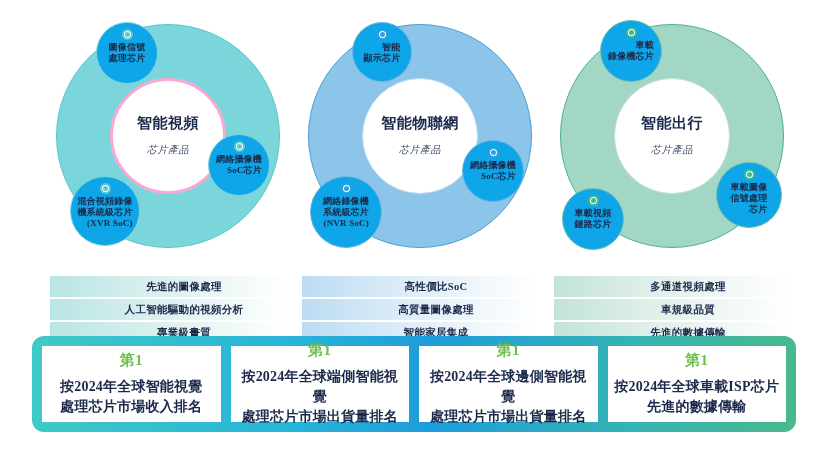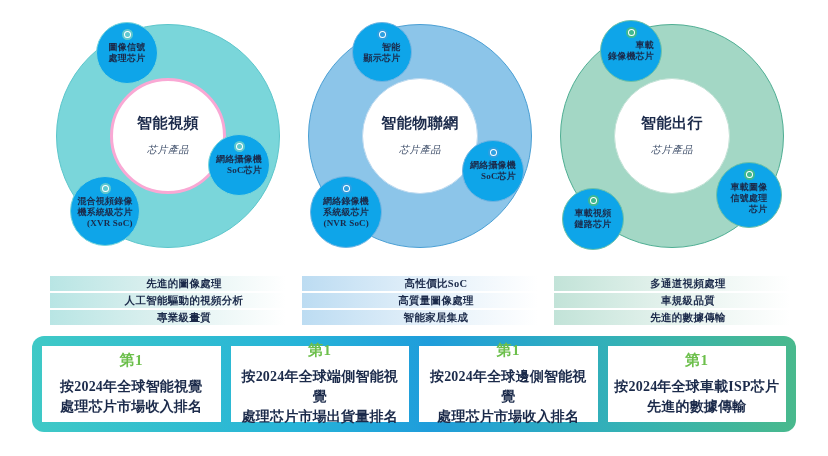--- a/index.html
+++ b/index.html
@@ -68,21 +68,21 @@
   
   .g3 .b-a{left:48px;top:4px;width:62px;height:62px;}
   .g3 .b-b{left:164px;top:146px;width:66px;height:66px;}
   .g3 .b-c{left:10px;top:172px;width:62px;height:62px;}
 
   
   .bands{position:absolute;top:276px;height:52px;width:236px;}
   .bands.c1{left:50px;}
   .bands.c2{left:302px;}
   .bands.c3{left:554px;}
-  .band{height:15px;margin-bottom:2px;display:flex;align-items:center;justify-content:center;padding-left:32px;}
+  .band{height:21px;margin-bottom:2px;display:flex;align-items:center;justify-content:center;padding-left:32px;}
   .band span{font-size:10.5px;font-weight:700;color:#1b2a4a;letter-spacing:.3px;}
   .bands.c1 .band{background:linear-gradient(90deg,#b8e5e4 0%,#d9efee 42%,#ffffff 100%);}
   .bands.c2 .band{background:linear-gradient(90deg,#bcdcf2 0%,#dcecf8 42%,#ffffff 100%);}
   .bands.c3 .band{background:linear-gradient(90deg,#c2e3d8 0%,#e0f0ea 42%,#ffffff 100%);}
 
   
   .strip{
     position:absolute;left:32px;top:336px;width:764px;height:96px;
     border-radius:12px;box-sizing:border-box;
     background:linear-gradient(90deg,#3fc9c6 0%,#27b4d8 34%,#1f9ddb 52%,#35b2b4 78%,#49b98d 100%);
@@ -240,21 +240,21 @@
 處理芯片市場收入排名</div>
     </div>
     <div class="card">
       <div class="rank">第1</div>
       <div class="desc">按2024年全球端側智能視覺
 處理芯片市場出貨量排名</div>
     </div>
     <div class="card">
       <div class="rank">第1</div>
       <div class="desc">按2024年全球邊側智能視覺
-處理芯片市場收入排名</div>
+處理芯片市場出貨量排名</div>
     </div>
     <div class="card">
       <div class="rank">第1</div>
       <div class="desc">按2024年全球車載ISP芯片
 先進的數據傳輸</div>
     </div>
   </div>
 
 </div>
 

